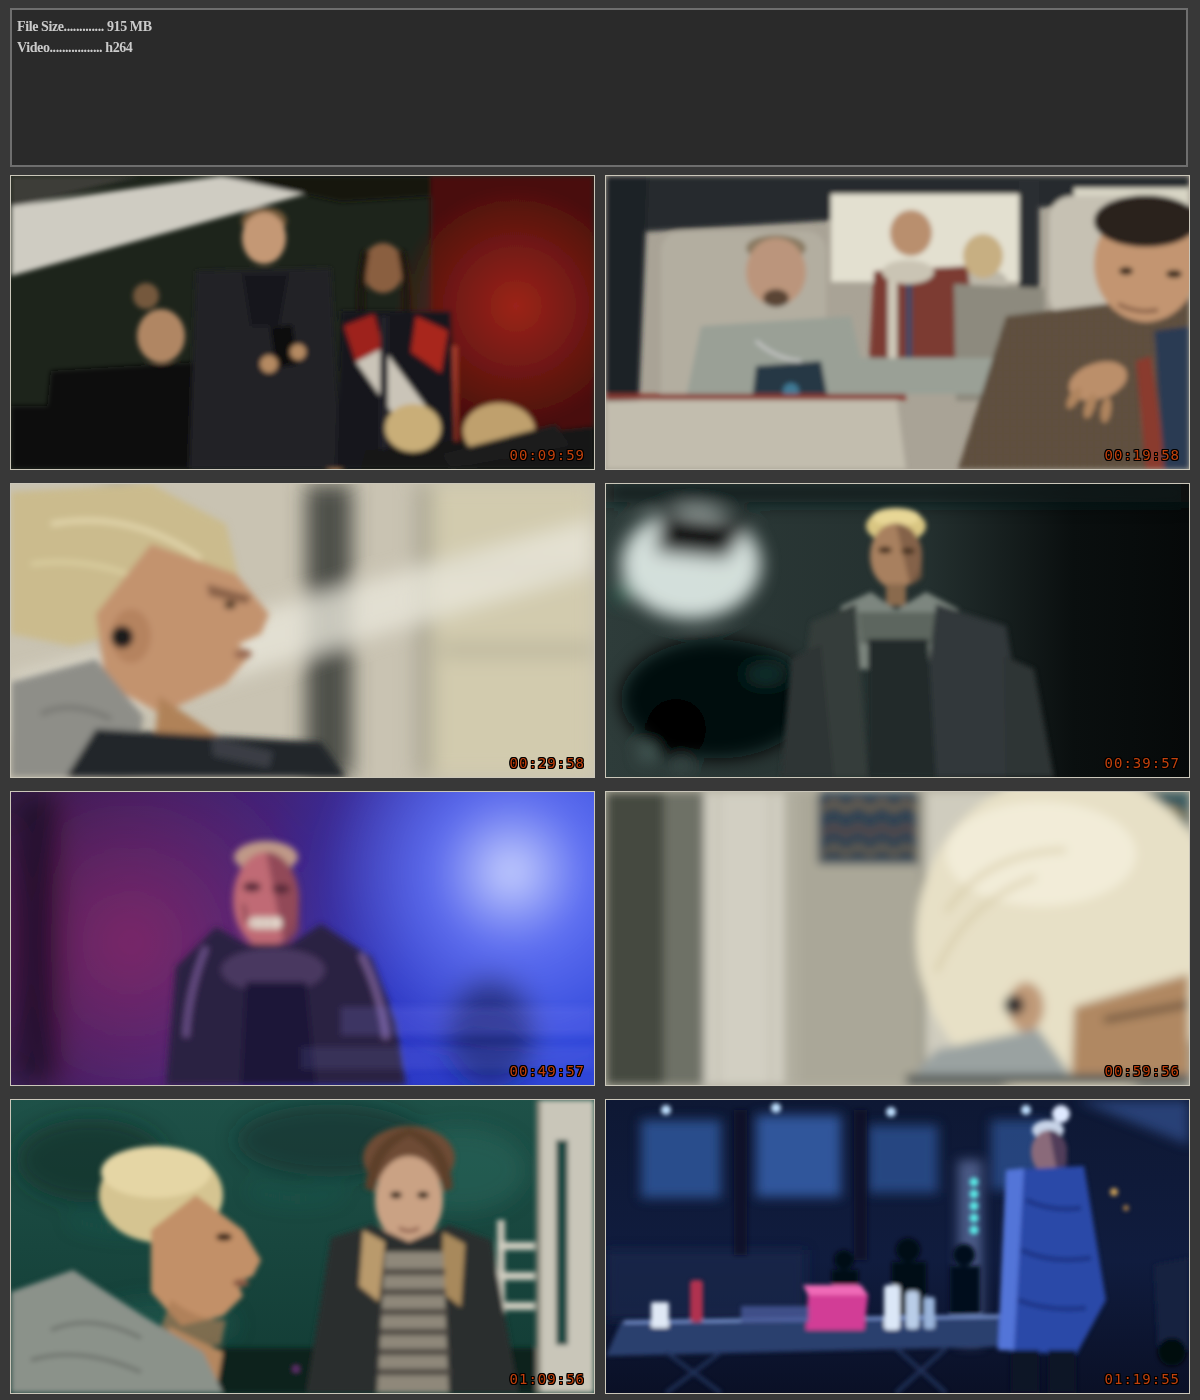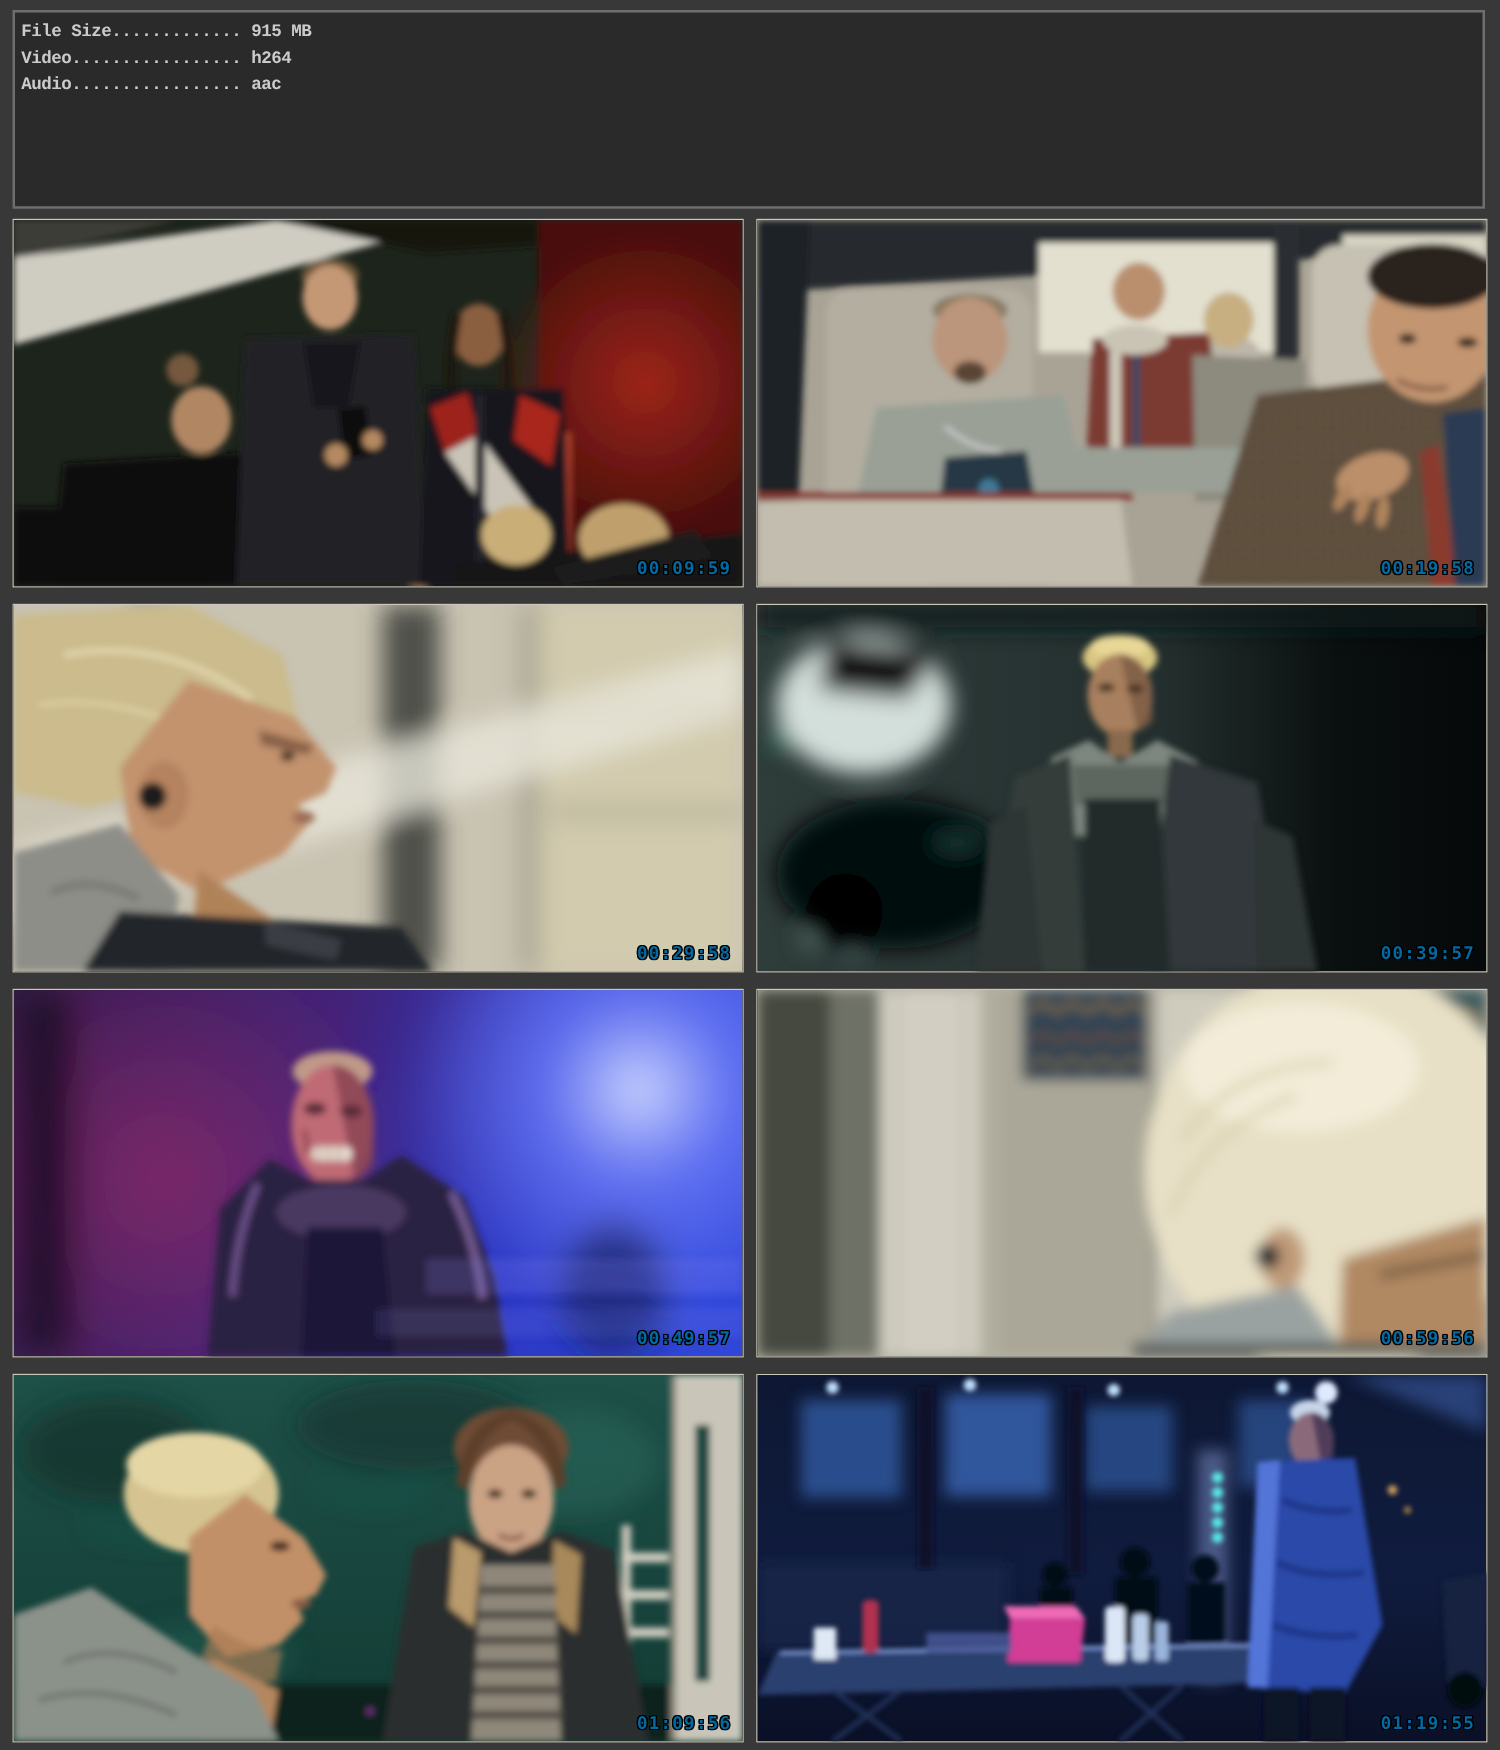--- a/index.html
+++ b/index.html
@@ -1,40 +1,39 @@
 <!DOCTYPE html>
 <html><head>
 <meta charset="utf-8">
 <style>
   html,body{margin:0;padding:0;background:#383838;}
   .page{position:relative;width:1200px;height:1400px;background:#383838;overflow:hidden;
         font-family:"DejaVu Sans Mono",monospace;}
   .infobox{position:absolute;left:10px;top:8px;width:1178px;height:159px;box-sizing:border-box;
            background:#2a2a2a;border:2px solid #6e6e6e;padding:6px 0 0 5px;}
-  .info-line{font-family:Liberation Mono, monospace;font-weight:700;font-size:14px;line-height:21px;
+  .info-line{font-family:Liberation Serif, serif;font-weight:700;font-size:14px;line-height:21px;
              color:#cbcbcb;letter-spacing:-0.4px;white-space:pre;}
   .grid{position:absolute;left:10px;top:175px;width:1180px;display:grid;
         grid-template-columns:585px 585px;grid-auto-rows:295px;column-gap:10px;row-gap:13px;}
   .thumb{position:relative;width:585px;height:295px;box-sizing:border-box;margin:0;
          border:1px solid #cbc7ba;background:#000;overflow:hidden;}
   .thumb svg{position:absolute;left:0;top:0;width:583px;height:293px;display:block;}
   .ts{position:absolute;right:9px;bottom:6px;font-family:"DejaVu Sans Mono",monospace;
-      font-weight:700;font-size:14px;color:#0369a1;letter-spacing:1px;
+      font-weight:400;font-size:14px;color:#c2410c;letter-spacing:1px;
       text-shadow:-1px -1px 0 #000,1px -1px 0 #000,-1px 1px 0 #000,1px 1px 0 #000,
                   0 -1px 0 #000,0 1px 0 #000,-1px 0 0 #000,1px 0 0 #000;}
 </style>
 </head>
 <body>
 
 <div class="page">
 
   <section class="infobox">
     <div class="info-line">File Size............. 915 MB</div>
     <div class="info-line">Video................. h264</div>
-    <div class="info-line">Audio................. aac</div>
   </section>
 
   <div class="grid">
 
     <figure class="thumb" aria-label="group standing over seated men in dark room with red light">
       <svg viewBox="0 0 583 293">
         <defs>
             <filter id="s1b" x="-20%" y="-20%" width="140%" height="140%">
               <feGaussianBlur stdDeviation="2.5"></feGaussianBlur>
             </filter>

